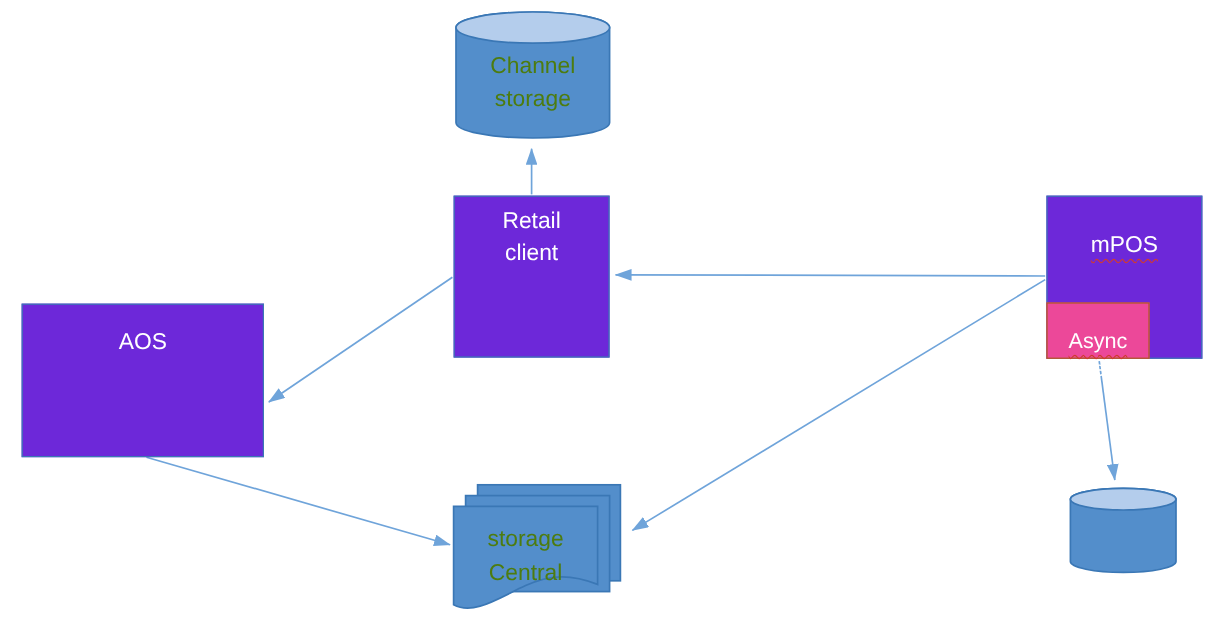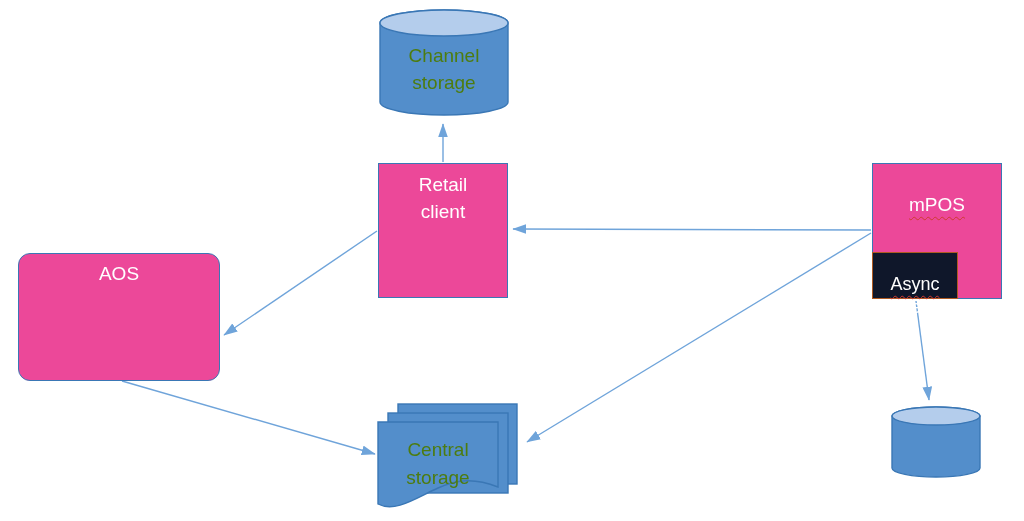--- a/index.html
+++ b/index.html
@@ -12,21 +12,21 @@
     overflow: hidden;
   }
   .layer-svg {
     position: absolute;
     left: 0; top: 0;
     z-index: 1;
   }
   .node {
     position: absolute;
     box-sizing: border-box;
-    background: #ec4899;
+    background: #6d28d9;
     border: 1px solid #3a77b5;
     color: #ffffff;
     text-align: center;
     z-index: 2;
   }
   .node-label {
     font-size: 19px;
     line-height: 27px;
     color: #ffffff;
   }
@@ -34,38 +34,38 @@
     position: absolute;
     text-align: center;
     font-size: 19px;
     line-height: 28px;
     color: #4d7c0f;
     z-index: 3;
     pointer-events: none;
   }
   .shape-label span, .node-label span { display: block; }
   .orange {
-    background: #0f172a;
+    background: #ec4899;
     border: 1px solid #ae5a21;
   }
   .async-label {
     font-size: 18px;
     line-height: 23px;
     padding-top: 0;
   }
   .wavy-underline {
     text-decoration-line: underline;
     text-decoration-style: wavy;
     text-decoration-color: #cf3a30;
     text-decoration-thickness: 1px;
     text-underline-offset: 5px;
     margin-top: 20px;
   }
   .pt7 { padding-top: 7px; }
-  .pt6 { padding-top: 6px; border-radius: 12px; }
+  .pt6 { padding-top: 18px; }
 </style>
 </head>
 <body>
 
 <div class="stage">
 
   <svg class="layer-svg" width="1024" height="521" viewBox="0 0 1024 521">
     <defs>
       <marker id="arrow" viewBox="0 0 10 7" refX="9.5" refY="3.5" markerWidth="10" markerHeight="7" orient="auto-start-reverse">
         <path d="M0 0 L10 3.5 L0 7 Z" fill="#6fa4da"></path>
@@ -121,18 +121,18 @@
       <span>client</span>
     </div>
   </div>
 
   <div class="shape-label" style="left:380px; top:42px; width:128px; line-height:27px;">
     <span>Channel</span>
     <span>storage</span>
   </div>
 
   <div class="shape-label" style="left:378px; top:436px; width:120px;">
+    <span>storage</span>
     <span>Central</span>
-    <span>storage</span>
   </div>
 
 
 </div>
 
 </body></html>

